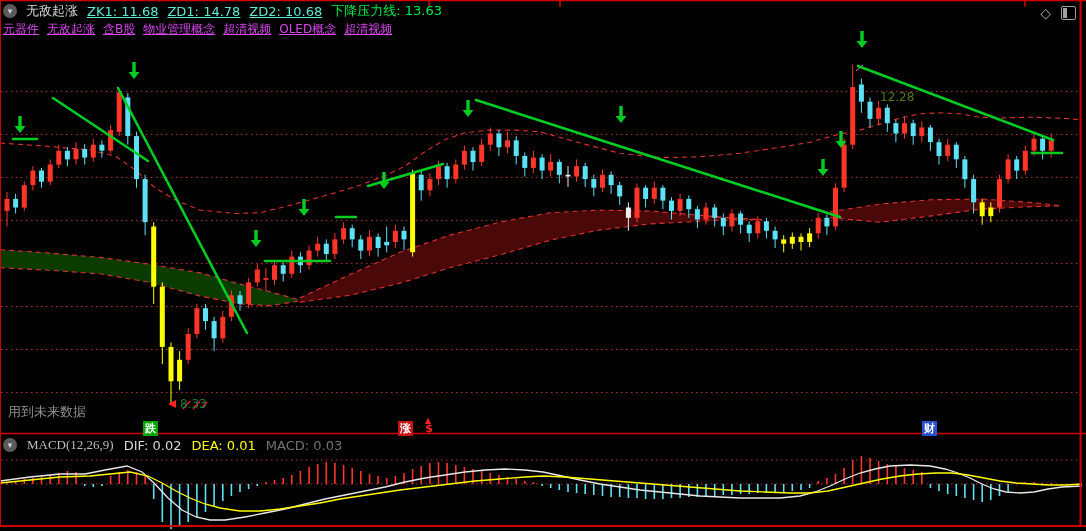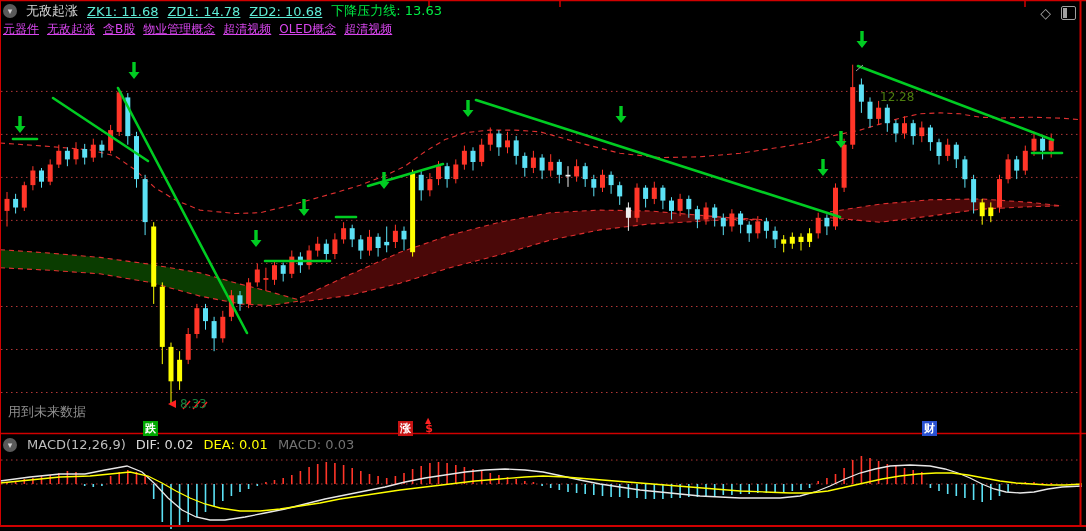--- a/index.html
+++ b/index.html
@@ -4,21 +4,21 @@
 <style>
   html,body{margin:0;padding:0;background:#000;}
   #screen{position:relative;width:1086px;height:531px;background:#000;overflow:hidden;
           font-family:"DejaVu Sans","Liberation Sans",sans-serif;}
   svg{position:absolute;left:0;top:0;}
   .row{position:absolute;display:flex;align-items:center;white-space:nowrap;}
   #title-row{left:3px;top:2px;gap:9px;font-size:13px;}
   #tags-row{left:3px;top:21px;gap:8px;font-size:12px;color:#d946ef;text-decoration:underline;}
   #macd-row{left:3px;top:437px;gap:10px;font-size:13px;}
   .t-white{color:#d8d8d8;} .t-red{color:#5eead4;text-decoration:underline;} .t-green{color:#00ee44;}
-  .t-yellow{color:#ffff00;} .t-magenta{color:#737373;} .t-gray{color:#bdbdbd;}
+  .t-yellow{color:#ffff00;} .t-magenta{color:#737373;} .t-gray{color:#bdbdbd;font-family:Liberation Serif, serif;}
   .chev{display:inline-block;width:14px;height:14px;border-radius:50%;background:#5a5a5a;
         color:#d0d0d0;font-size:9px;line-height:14px;text-align:center;}
   #tr-icons{position:absolute;top:6px;right:10px;display:flex;gap:10px;align-items:center;}
   .diamond{color:#a8a8a8;font-size:14px;line-height:14px;}
   .panel-ic{width:13px;height:12px;border:1px solid #a0a0a0;border-radius:2px;position:relative;}
   .panel-ic::after{content:"";position:absolute;left:1px;top:1px;bottom:1px;width:4px;background:#a0a0a0;}
   #note{position:absolute;left:8px;top:403px;color:#8f8f8f;font-size:13px;}
   #low-label{position:absolute;left:180px;top:397px;color:#15803d;font-size:12px;}
   #high-label{position:absolute;left:880px;top:58px;color:#4d7c0f;font-size:12px;margin-top:32px;}
   .badge{position:absolute;top:421px;width:15px;height:15px;line-height:15px;text-align:center;

